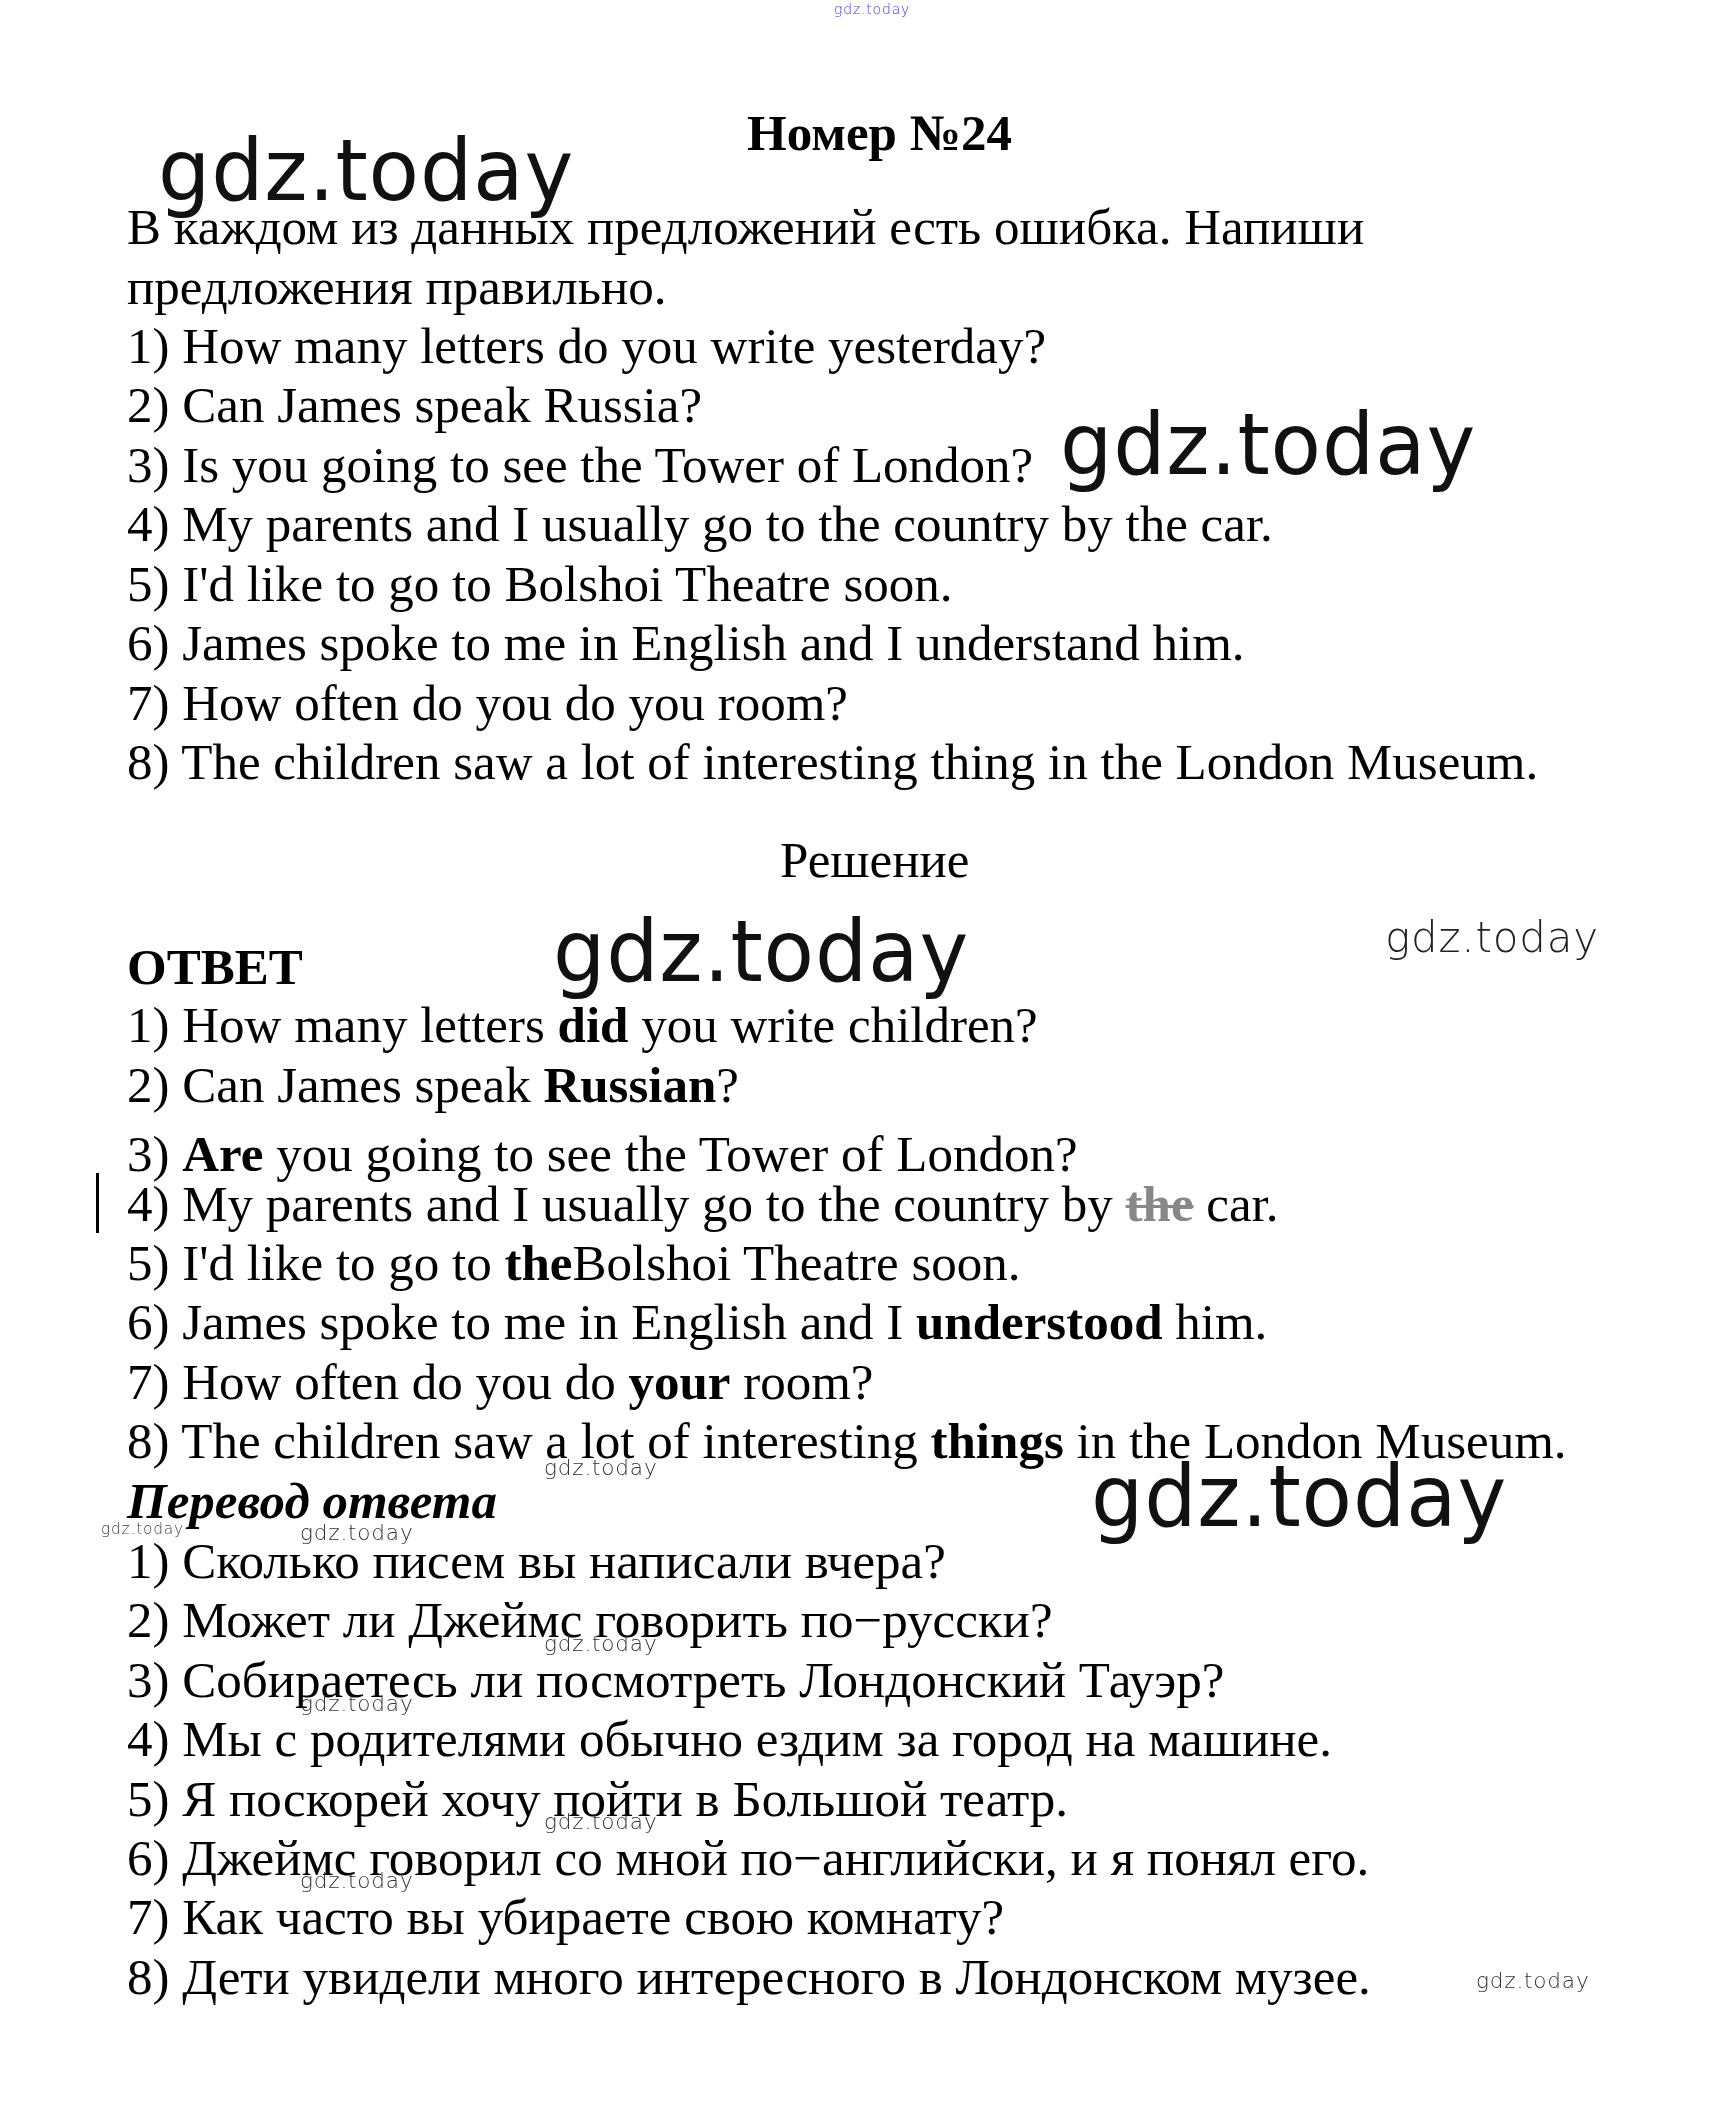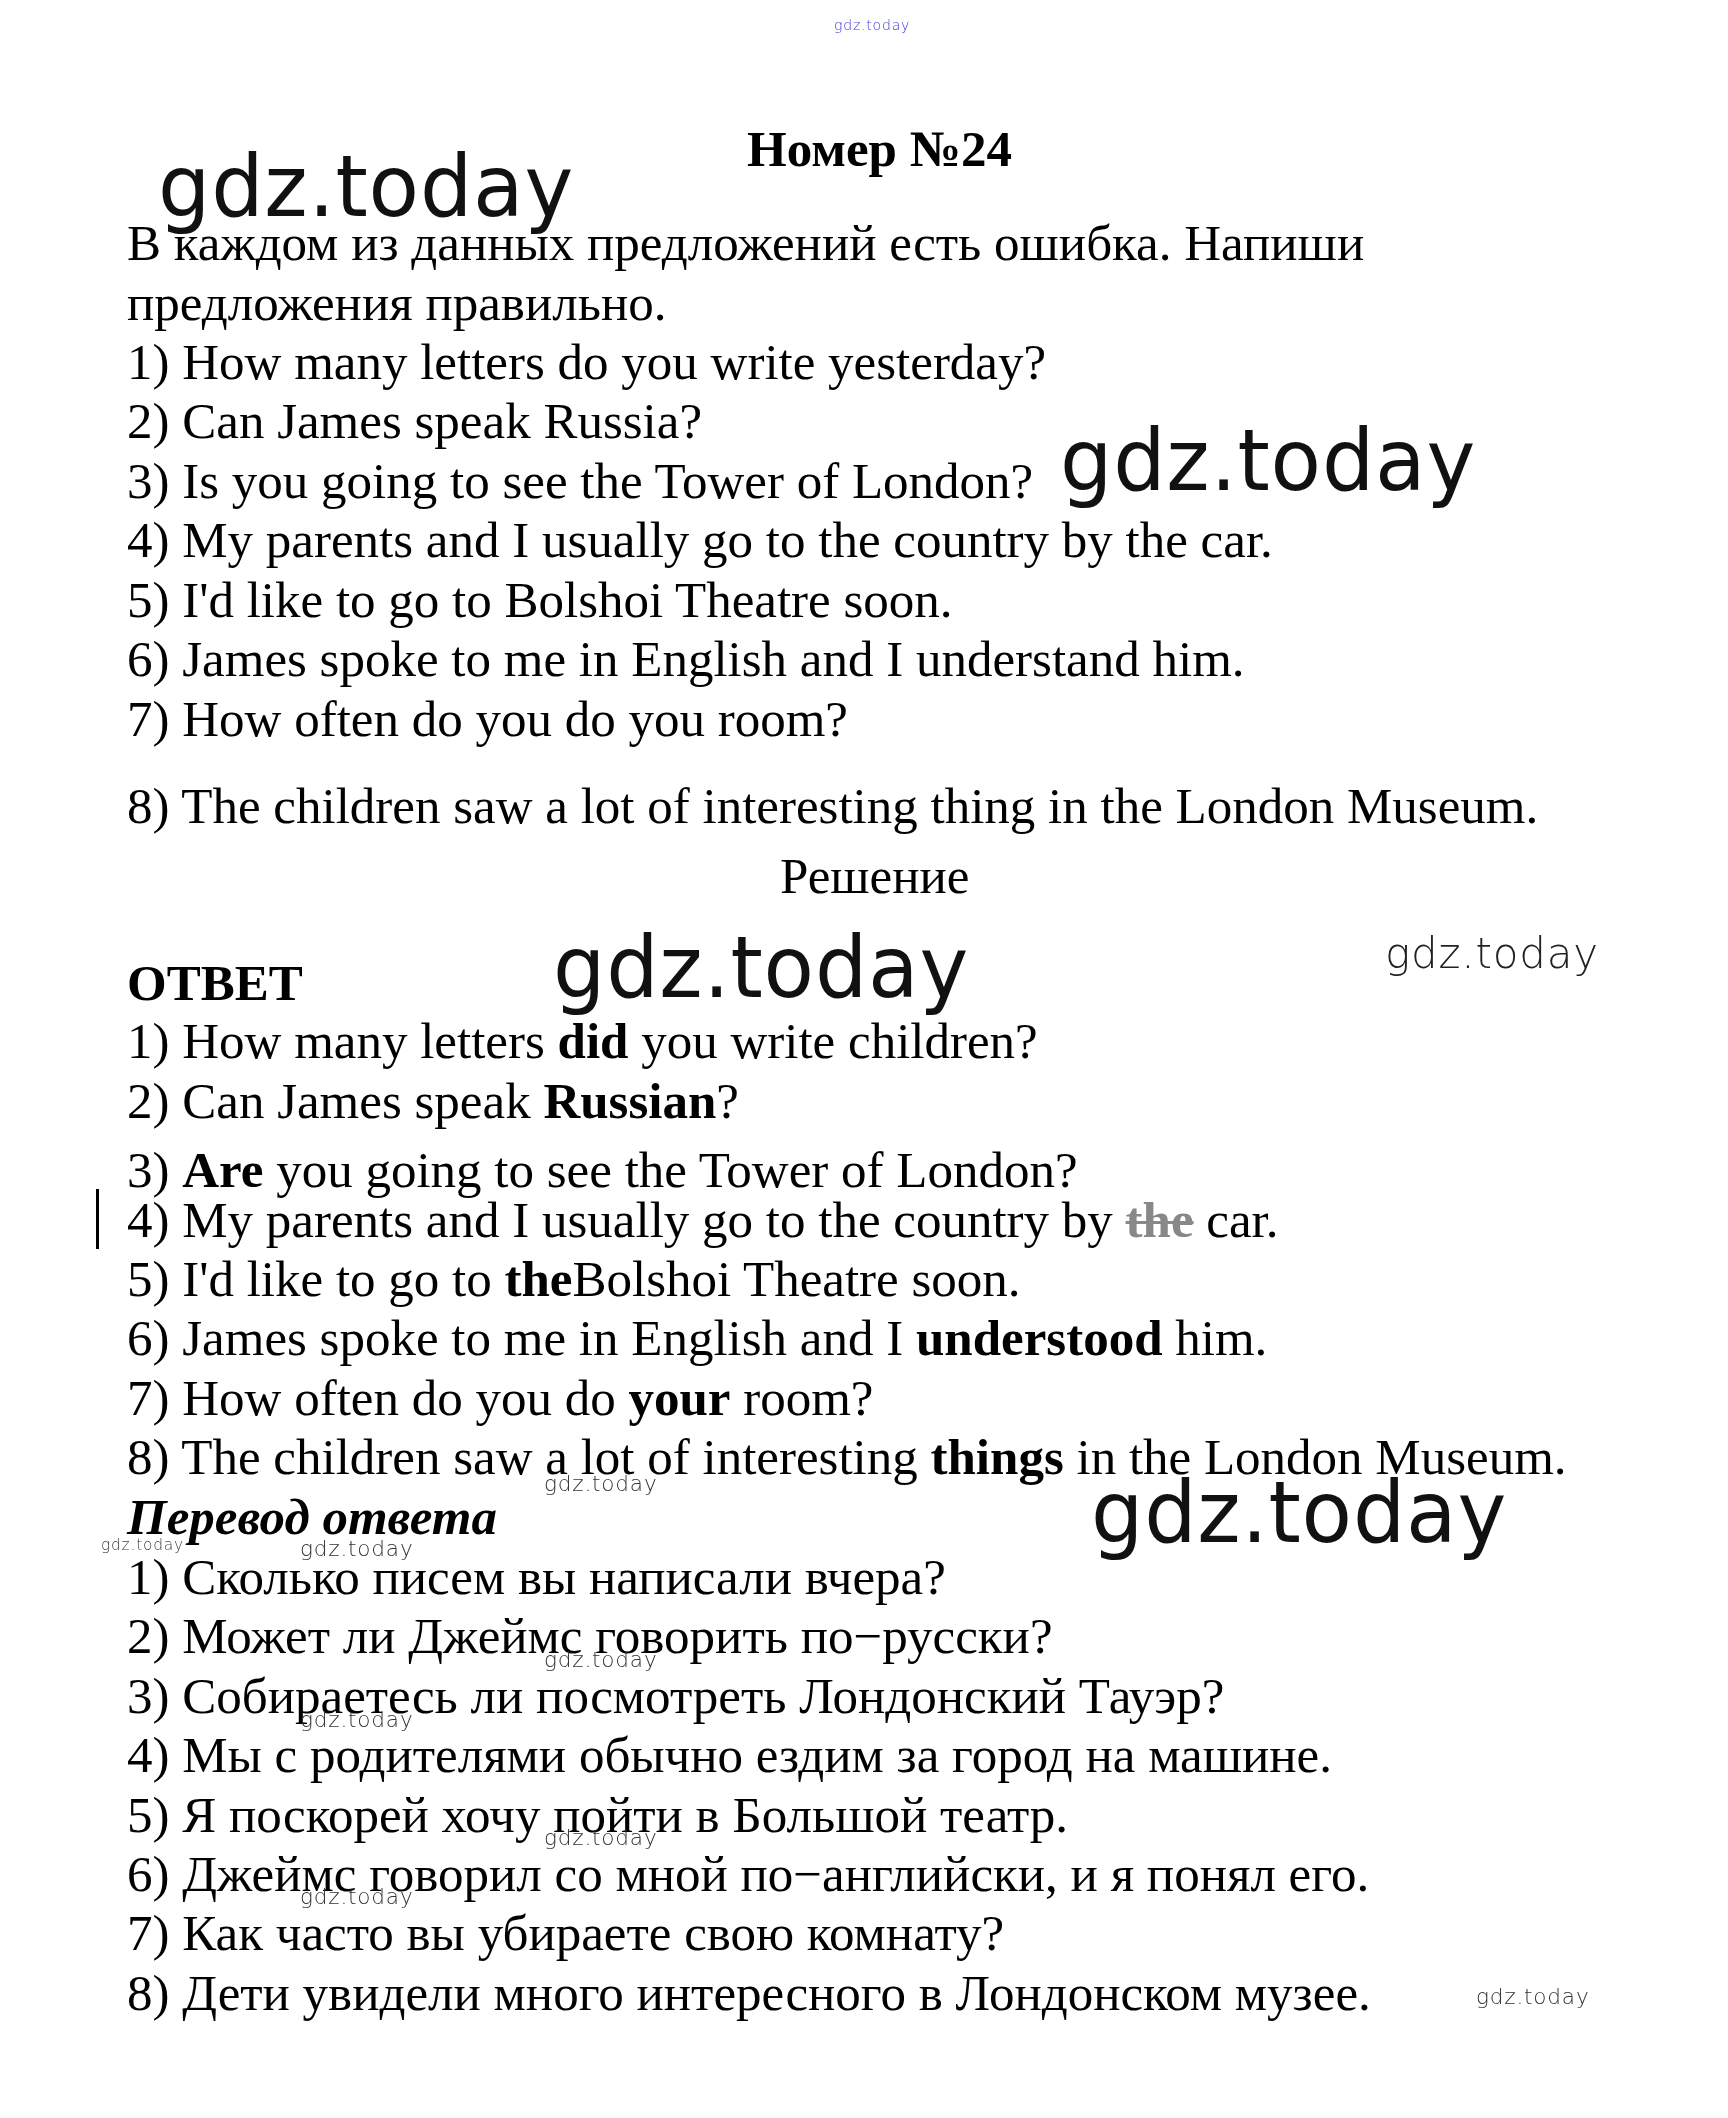--- a/index.html
+++ b/index.html
@@ -1,17 +1,17 @@
 <!DOCTYPE html>
 <html style="font-size:12.3px"><head>
 <meta charset="utf-8">
 <style>
   html, body { margin: 0; padding: 0; background: #ffffff; }
   body { width: 1729px; height: 2119px; position: relative; overflow: hidden; }
-  .page { position: absolute; left: 0; top: 16px; width: 1729px; height: 1637px; background: #fff; }
+  .page { position: absolute; left: 0; top: 0; width: 1729px; height: 1637px; background: #fff; }
   .t {
     position: absolute;
     font-family: "Liberation Serif", "DejaVu Serif", serif;
     font-size: 51px;
     line-height: 1;
     color: #000;
     white-space: nowrap;
   }
   .t b, .b { font-weight: bold; }
   .strike { color: #888888; font-weight: bold; text-decoration: line-through; text-decoration-thickness: 3.1px; }
@@ -46,21 +46,21 @@
   <div class="t" style="left:127px; top:262px;">предложения правильно.</div>
   <div class="t" style="left:127px; top:202px;">В каждом из данных предложений есть ошибка. Напиши</div>
 
   <div class="t" style="left:127px; top:321px;">1) How many letters do you write yesterday?</div>
   <div class="t" style="left:127px; top:380px;">2) Can James speak Russia?</div>
   <div class="t" style="left:127px; top:440px;">3) Is you going to see the Tower of London?</div>
   <div class="t" style="left:127px; top:499px;">4) My parents and I usually go to the country by the car.</div>
   <div class="t" style="left:127px; top:559px;">5) I'd like to go to Bolshoi Theatre soon.</div>
   <div class="t" style="left:127px; top:618px;">6) James spoke to me in English and I understand him.</div>
   <div class="t" style="left:127px; top:678px;">7) How often do you do you room?</div>
-  <div class="t" style="left:127px; top:737px;margin-top:28px;">8) The children saw a lot of interesting thing in the London Museum.</div>
+  <div class="t" style="left:127px; top:737px;">8) The children saw a lot of interesting thing in the London Museum.</div>
 
   <div class="wm wm-xl" style="left:1060px; top:401px;">gdz.today</div>
 
   <div class="t" style="left:780px; top:835px;">Решение</div>
 
   <div class="t b" style="left:127px; top:942px;">ОТВЕТ</div>
 
   <div class="wm wm-xl" style="left:553px; top:908px;">gdz.today</div>
 
   <div class="wm wm-m" style="left:1385px; top:917px;">gdz.today</div>

